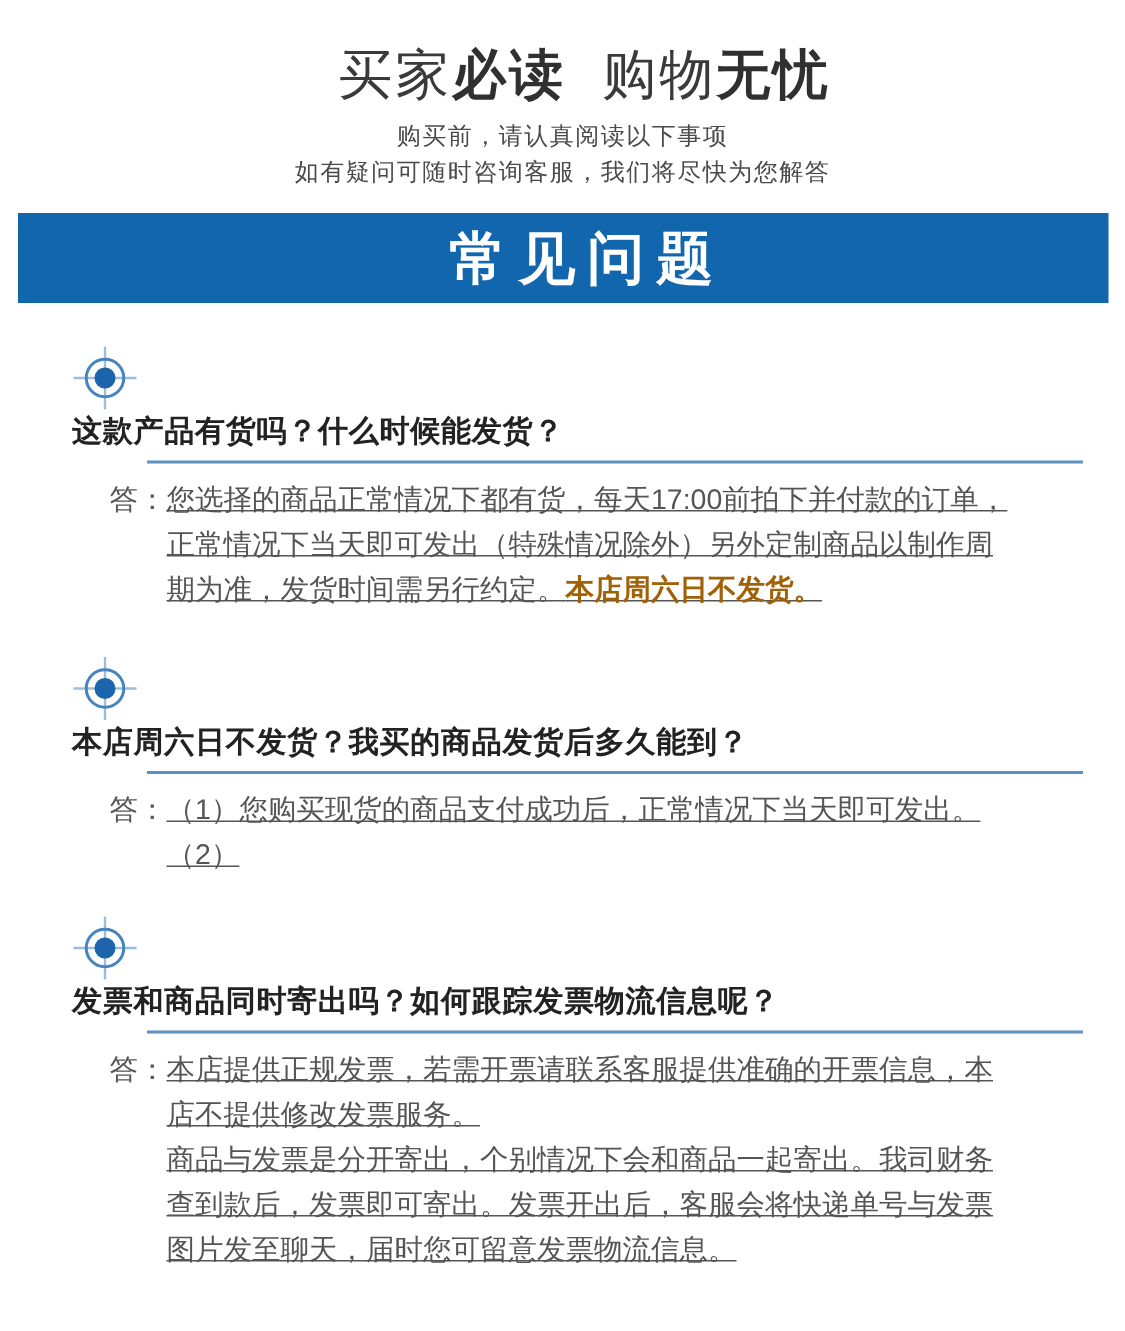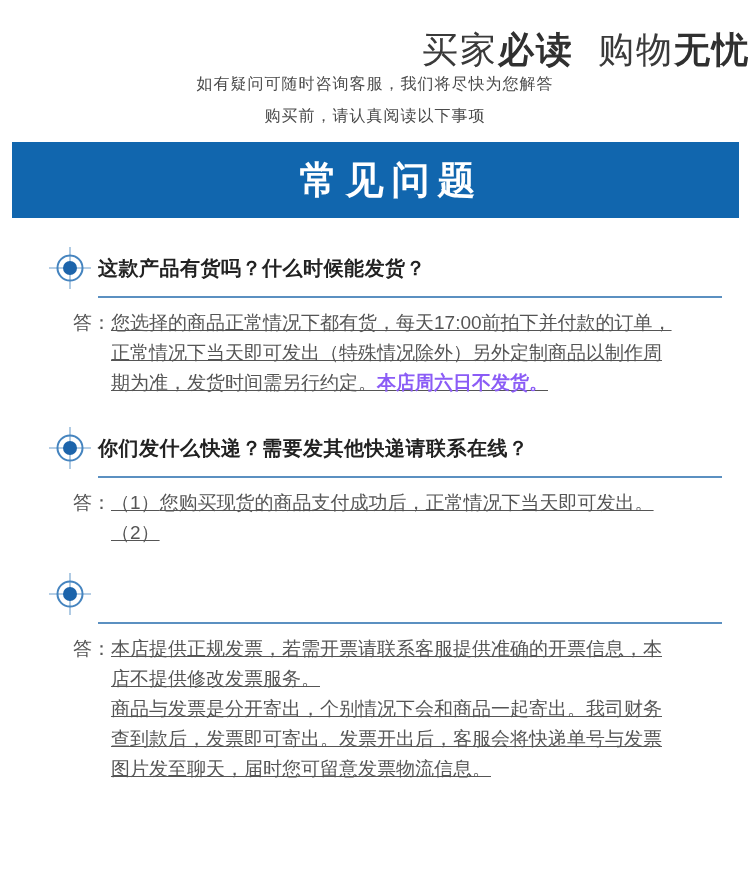--- a/index.html
+++ b/index.html
@@ -7,76 +7,76 @@
   body {
     width: 750px; height: 887px; overflow: hidden;
     background: #ffffff;
     font-family: "Liberation Sans", sans-serif;
     color: #333;
   }
   .page { width: 750px; height: 887px; padding-top: 28px; }
 
   
   .title {
-    text-align: right; font-size: 36px; line-height: 44px;
+    text-align: center; font-size: 36px; line-height: 44px;
     color: #3a3a3a; letter-spacing: 2px; padding-left: 29px;
   }
   .t-light { font-weight: 400; }
   .t-bold  { font-weight: 700; color: #303030; }
   .t-gap   { display: inline-block; width: 24px; }
   .subtitle {
     text-align: center; font-size: 16px; line-height: 24px;
     color: #4a4a4a; letter-spacing: 1px;
   }
   .subtitle.first { margin-top: 8px; }
 
   
   .banner {
-    margin: 14px 11px 0 12px; height: 76px;
+    margin: 14px 11px 0 12px; height: 60px;
     background: #1166ae;
     display: flex; align-items: center; justify-content: center; padding-left: 24px;
   }
   .banner-text {
     color: #ffffff; font-size: 38px; font-weight: 700;
     letter-spacing: 8px; text-indent: 8px;
   }
 
   
   .qa { margin-left: 48px; }
-  .q-row { display: flex; align-items: center; margin-top: 28px; }
+  .q-row { display: flex; margin-top: 28px; flex-direction: column; }
   .q-row.tight { margin-top: 24px; }
   .icon { flex: none; width: 44px; height: 44px; margin-right: 6px; }
   .q-text {
     margin: 0; font-size: 20px; font-weight: 700;
     color: #222222; letter-spacing: 0.5px;
   }
   .q-underline {
     height: 2px; background: #3e7cb6; opacity: 0.85;
     margin: 6px 28px 0 50px;
   }
   .answer {
     display: flex; margin: 10px 28px 0 25px;
     font-size: 19px; line-height: 30px; color: #555555;
   }
   .a-label { flex: none; }
   .a-body { flex: 1; text-decoration: underline; }
   .pre { white-space: pre-line; }
-  .strong { color: #8b5cf6; font-weight: 700; }
+  .strong { color: #a16207; font-weight: 700; }
   .list-row { display: flex; }
   .marker { flex: none; }
 </style>
 </head>
 <body>
 
 <div class="page">
 
   <div class="title"><span class="t-light">买家</span><span class="t-bold">必读</span><span class="t-gap"></span><span class="t-light">购物</span><span class="t-bold">无忧</span></div>
 
+  <div class="subtitle first">购买前，请认真阅读以下事项</div>
   <div class="subtitle">如有疑问可随时咨询客服，我们将尽快为您解答</div>
-  <div class="subtitle first">购买前，请认真阅读以下事项</div>
 
   <div class="banner">
     <span class="banner-text">常见问题</span>
   </div>
 
   <section class="qa">
     <div class="q-row">
       <span class="icon">
         <svg viewBox="0 0 44 44" width="44" height="44" aria-hidden="true">
           <line x1="22" y1="1" x2="22" y2="43" stroke="#9cbedd" stroke-width="1.6"></line>
@@ -99,21 +99,21 @@
   <section class="qa">
     <div class="q-row">
       <span class="icon">
         <svg viewBox="0 0 44 44" width="44" height="44" aria-hidden="true">
           <line x1="22" y1="1" x2="22" y2="43" stroke="#9cbedd" stroke-width="1.6"></line>
           <line x1="1" y1="22" x2="43" y2="22" stroke="#9cbedd" stroke-width="1.6"></line>
           <circle cx="22" cy="22" r="12.5" fill="none" stroke="#4584bf" stroke-width="2"></circle>
           <circle cx="22" cy="22" r="7" fill="#1c64ab"></circle>
         </svg>
       </span>
-      <h2 class="q-text">你们发什么快递？需要发其他快递请联系在线？</h2>
+      <h2 class="q-text">本店周六日不发货？我买的商品发货后多久能到？</h2>
     </div>
     <div class="q-underline"></div>
     <div class="answer">
       <span class="a-label">答：</span>
       <div class="a-body">
         <div class="list-row">
             <span class="marker">（1）</span>
             <span class="pre">您购买现货的商品支付成功后，正常情况下当天即可发出。</span>
           </div>
         <div class="list-row">
@@ -126,20 +126,21 @@
   <section class="qa">
     <div class="q-row tight">
       <span class="icon">
         <svg viewBox="0 0 44 44" width="44" height="44" aria-hidden="true">
           <line x1="22" y1="1" x2="22" y2="43" stroke="#9cbedd" stroke-width="1.6"></line>
           <line x1="1" y1="22" x2="43" y2="22" stroke="#9cbedd" stroke-width="1.6"></line>
           <circle cx="22" cy="22" r="12.5" fill="none" stroke="#4584bf" stroke-width="2"></circle>
           <circle cx="22" cy="22" r="7" fill="#1c64ab"></circle>
         </svg>
       </span>
+      <h2 class="q-text">发票和商品同时寄出吗？如何跟踪发票物流信息呢？</h2>
     </div>
     <div class="q-underline"></div>
     <div class="answer">
       <span class="a-label">答：</span>
       <div class="a-body"><span class="pre">本店提供正规发票，若需开票请联系客服提供准确的开票信息，本
 店不提供修改发票服务。
 商品与发票是分开寄出，个别情况下会和商品一起寄出。我司财务
 查到款后，发票即可寄出。发票开出后，客服会将快递单号与发票
 图片发至聊天，届时您可留意发票物流信息。</span></div>
     </div>

